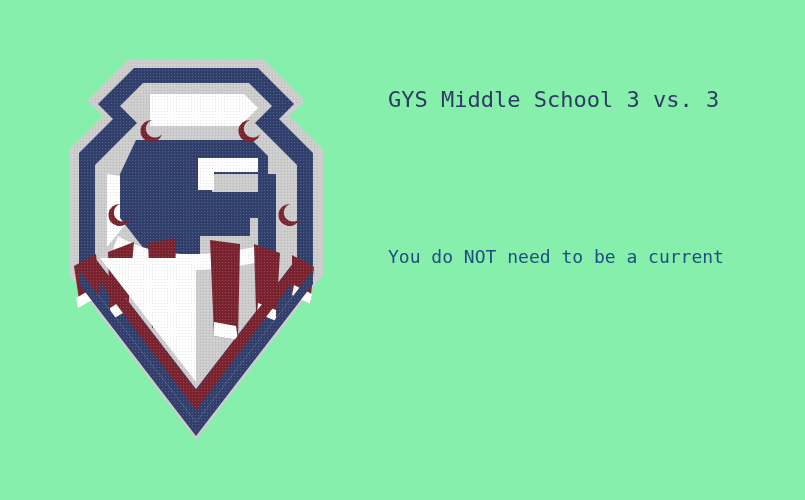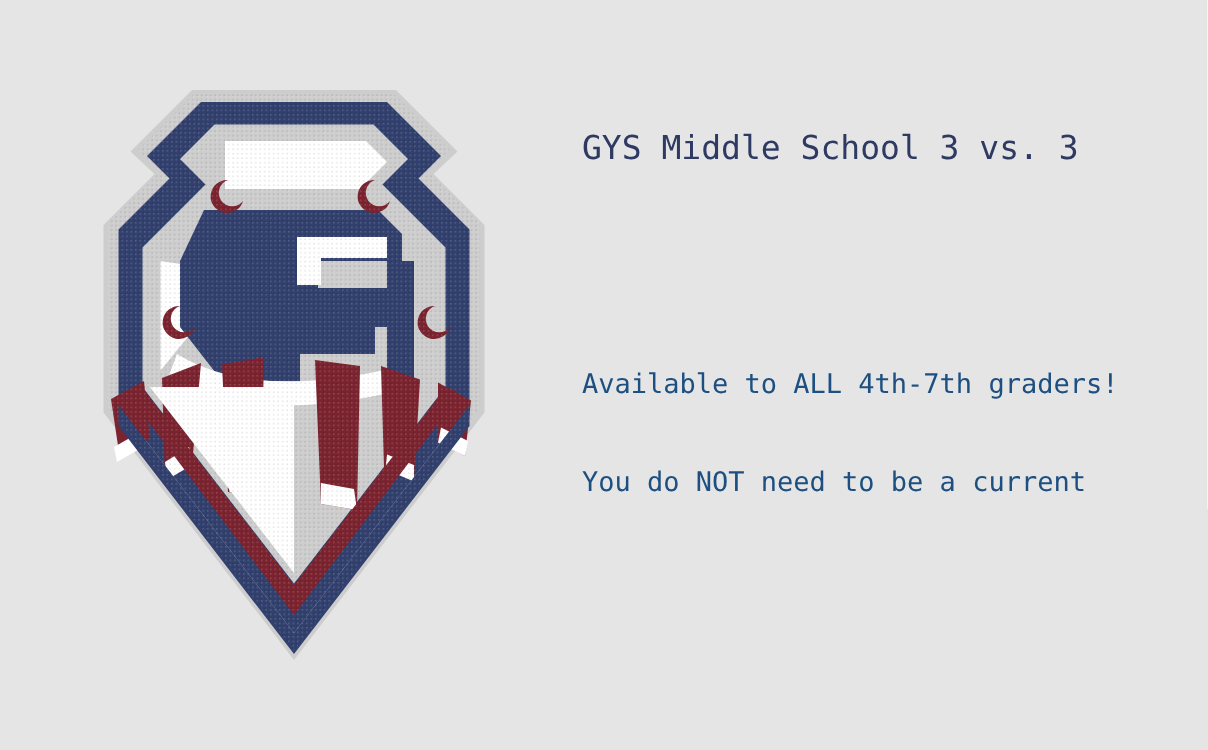--- a/index.html
+++ b/index.html
@@ -63,21 +63,21 @@
     color: #1d4f80;
     white-space: pre;
     margin: 0 0 19px 0;
   }
   .para:last-child { margin-bottom: 0; }
   .para .ln { display: block; }
 </style>
 </head>
 <body>
 
-<div id="flyer" style="background: #e5e5e5;">
+<div id="flyer" style="background: #86efac;">
 
   <div id="logo-wrap">
     <svg id="logo-svg" viewBox="0 0 390 440" xmlns="http://www.w3.org/2000/svg">
 
       <defs>
 
         <pattern id="dots" width="3" height="3" patternUnits="userSpaceOnUse">
           <rect width="3" height="3" fill="#000000" fill-opacity="0"></rect>
           <rect x="0" y="0" width="1" height="1" fill="#ffffff" fill-opacity="0.16"></rect>
           <rect x="2" y="2" width="1" height="1" fill="#000000" fill-opacity="0.10"></rect>
@@ -193,21 +193,20 @@
 
   <div id="text-col">
 
     <div id="headline" style="color: rgb(47, 58, 99);">
       <span class="hl-line">GYS Middle School 3 vs. 3</span>
     </div>
 
     <div id="body-blocks">
 
       <p class="para" style="color: rgb(29, 79, 128);">
-        <span class="ln">Available to ALL 4th-7th graders!</span>
         <span class="ln">You do NOT need to be a current</span>
         
       </p>
 
     </div>
   </div>
 
 </div>
 
 </body></html>

